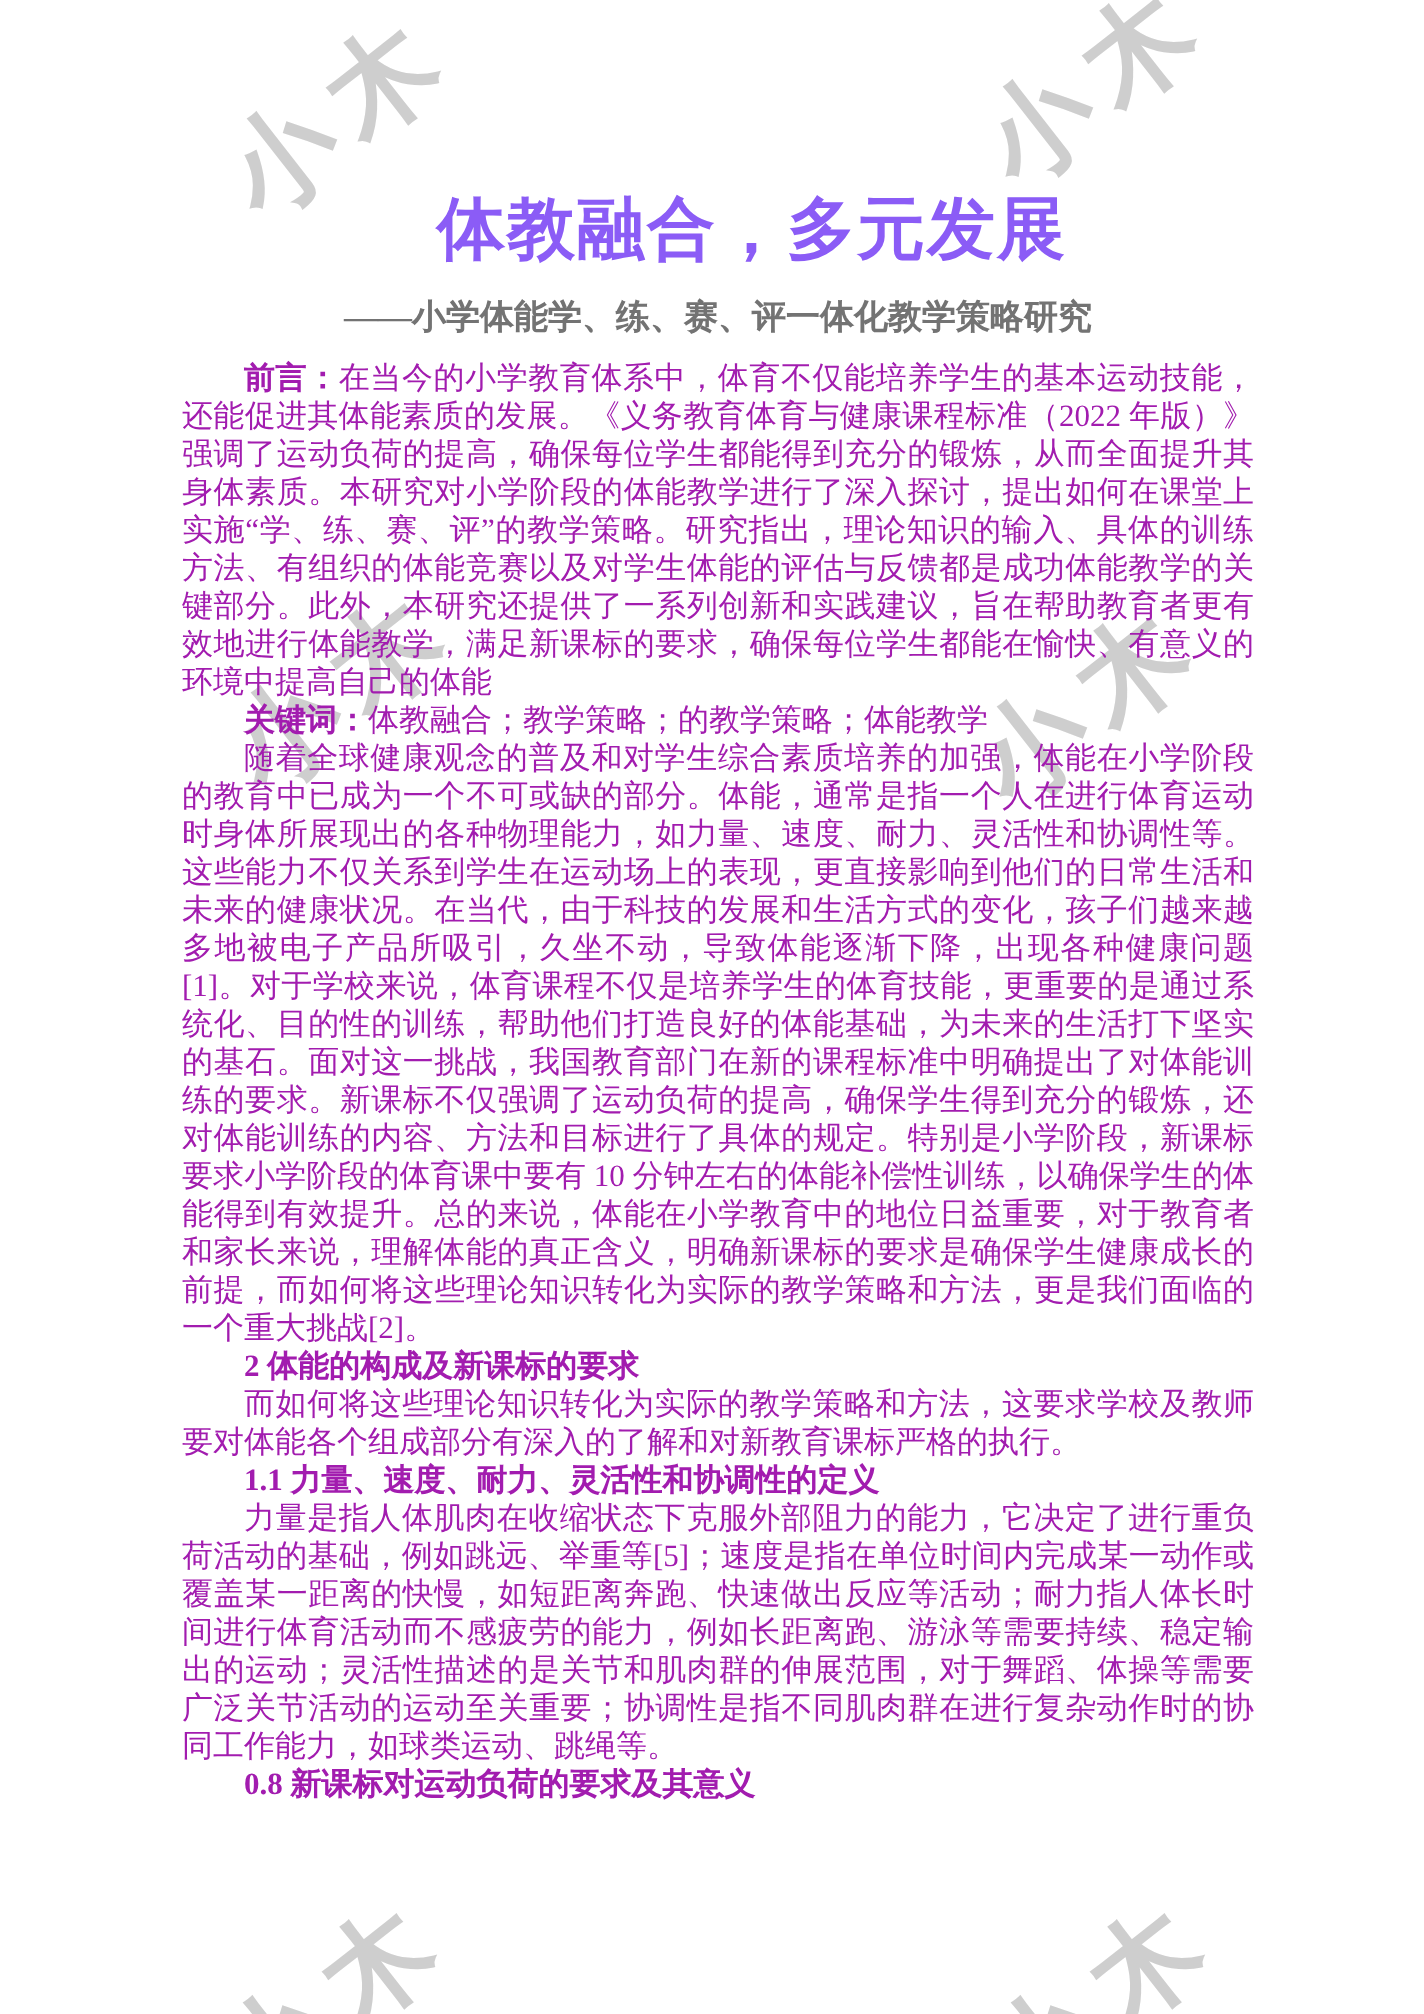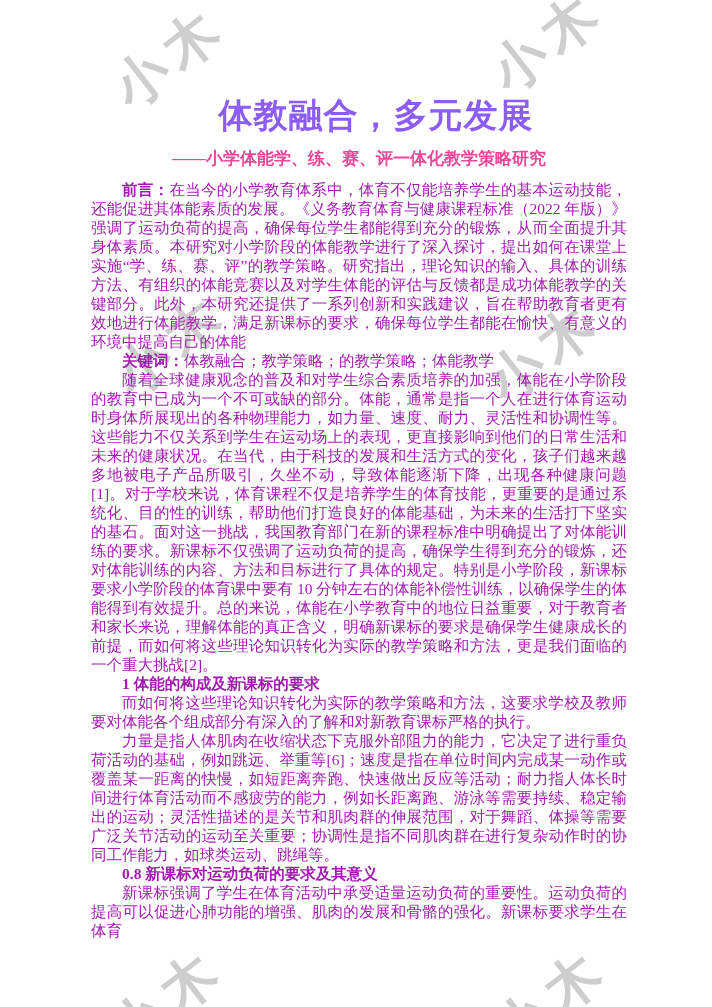--- a/index.html
+++ b/index.html
@@ -54,21 +54,21 @@
     font-weight: bold;
     letter-spacing: 1px;
     color: #8b5cf6;
   }
   .subtitle {
     margin: 8px 0 0 0;
     text-align: center;
     font-size: 17px;
     line-height: 26px;
     font-weight: bold;
-    color: #ec4899;
+    color: #737373;
   }
   .body-text { margin-top: 8px; }
   .para {
     margin: 0;
     font-size: 15.5px;
     line-height: 19px;
     text-align: justify;
     text-indent: 2em;
     word-break: break-all;
     color: #a21caf;
@@ -95,26 +95,26 @@
     <h2 class="subtitle">——小学体能学、练、赛、评一体化教学策略研究</h2>
 
     <div class="body-text">
 
       <p class="para"><b class="lead">前言：</b><span>在当今的小学教育体系中，体育不仅能培养学生的基本运动技能，还能促进其体能素质的发展。《义务教育体育与健康课程标准（2022 年版）》强调了运动负荷的提高，确保每位学生都能得到充分的锻炼，从而全面提升其身体素质。本研究对小学阶段的体能教学进行了深入探讨，提出如何在课堂上实施“学、练、赛、评”的教学策略。研究指出，理论知识的输入、具体的训练方法、有组织的体能竞赛以及对学生体能的评估与反馈都是成功体能教学的关键部分。此外，本研究还提供了一系列创新和实践建议，旨在帮助教育者更有效地进行体能教学，满足新课标的要求，确保每位学生都能在愉快、有意义的环境中提高自己的体能</span></p>
 
       <p class="para"><b class="lead">关键词：</b><span>体教融合；教学策略；的教学策略；体能教学</span></p>
 
       <p class="para">随着全球健康观念的普及和对学生综合素质培养的加强，体能在小学阶段的教育中已成为一个不可或缺的部分。体能，通常是指一个人在进行体育运动时身体所展现出的各种物理能力，如力量、速度、耐力、灵活性和协调性等。这些能力不仅关系到学生在运动场上的表现，更直接影响到他们的日常生活和未来的健康状况。在当代，由于科技的发展和生活方式的变化，孩子们越来越多地被电子产品所吸引，久坐不动，导致体能逐渐下降，出现各种健康问题[1]。对于学校来说，体育课程不仅是培养学生的体育技能，更重要的是通过系统化、目的性的训练，帮助他们打造良好的体能基础，为未来的生活打下坚实的基石。面对这一挑战，我国教育部门在新的课程标准中明确提出了对体能训练的要求。新课标不仅强调了运动负荷的提高，确保学生得到充分的锻炼，还对体能训练的内容、方法和目标进行了具体的规定。特别是小学阶段，新课标要求小学阶段的体育课中要有 10 分钟左右的体能补偿性训练，以确保学生的体能得到有效提升。总的来说，体能在小学教育中的地位日益重要，对于教育者和家长来说，理解体能的真正含义，明确新课标的要求是确保学生健康成长的前提，而如何将这些理论知识转化为实际的教学策略和方法，更是我们面临的一个重大挑战[2]。</p>
 
-      <p class="para heading">1 体能的构成及新课标的要求</p>
+      <p class="para heading">2 体能的构成及新课标的要求</p>
 
       <p class="para">而如何将这些理论知识转化为实际的教学策略和方法，这要求学校及教师要对体能各个组成部分有深入的了解和对新教育课标严格的执行。</p>
 
+      <p class="para heading">1.1 力量、速度、耐力、灵活性和协调性的定义</p>
 
-      <p class="para">力量是指人体肌肉在收缩状态下克服外部阻力的能力，它决定了进行重负荷活动的基础，例如跳远、举重等[6]；速度是指在单位时间内完成某一动作或覆盖某一距离的快慢，如短距离奔跑、快速做出反应等活动；耐力指人体长时间进行体育活动而不感疲劳的能力，例如长距离跑、游泳等需要持续、稳定输出的运动；灵活性描述的是关节和肌肉群的伸展范围，对于舞蹈、体操等需要广泛关节活动的运动至关重要；协调性是指不同肌肉群在进行复杂动作时的协同工作能力，如球类运动、跳绳等。</p>
+      <p class="para">力量是指人体肌肉在收缩状态下克服外部阻力的能力，它决定了进行重负荷活动的基础，例如跳远、举重等[5]；速度是指在单位时间内完成某一动作或覆盖某一距离的快慢，如短距离奔跑、快速做出反应等活动；耐力指人体长时间进行体育活动而不感疲劳的能力，例如长距离跑、游泳等需要持续、稳定输出的运动；灵活性描述的是关节和肌肉群的伸展范围，对于舞蹈、体操等需要广泛关节活动的运动至关重要；协调性是指不同肌肉群在进行复杂动作时的协同工作能力，如球类运动、跳绳等。</p>
 
       <p class="para heading">0.8 新课标对运动负荷的要求及其意义</p>
 
-      <p class="para">新课标强调了学生在体育活动中承受适量运动负荷的重要性。运动负荷的提高可以促进心肺功能的增强、肌肉的发展和骨骼的强化。新课标要求学生在体育</p>
 
     </div>
   </div>
 </div>
 
 </body></html>

